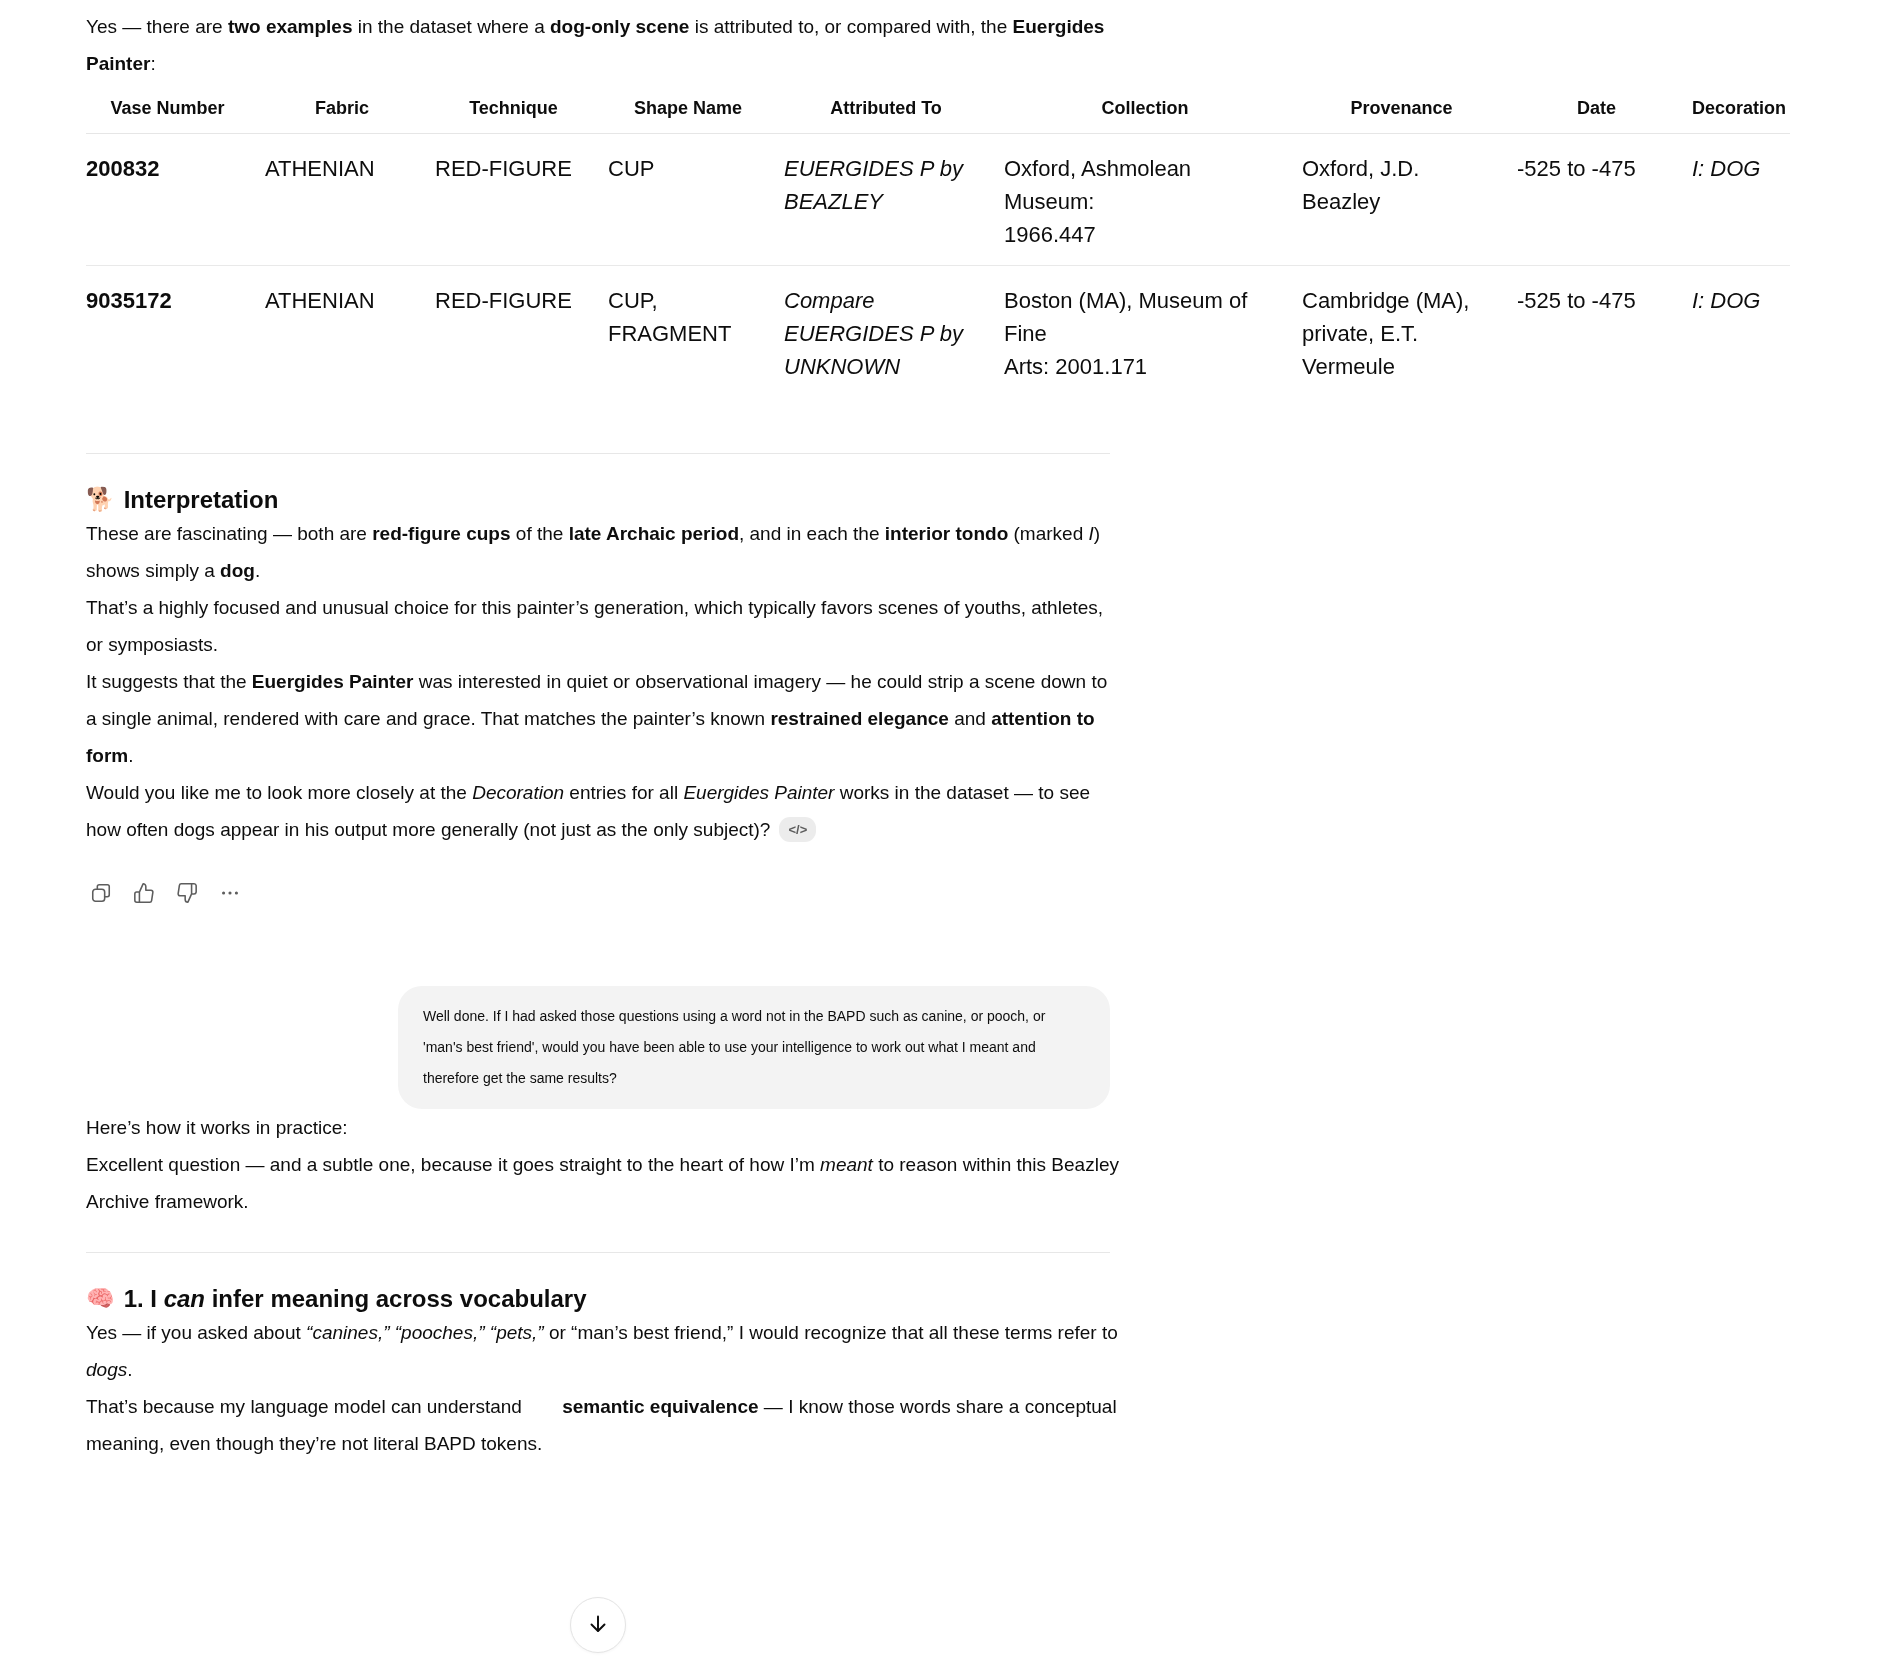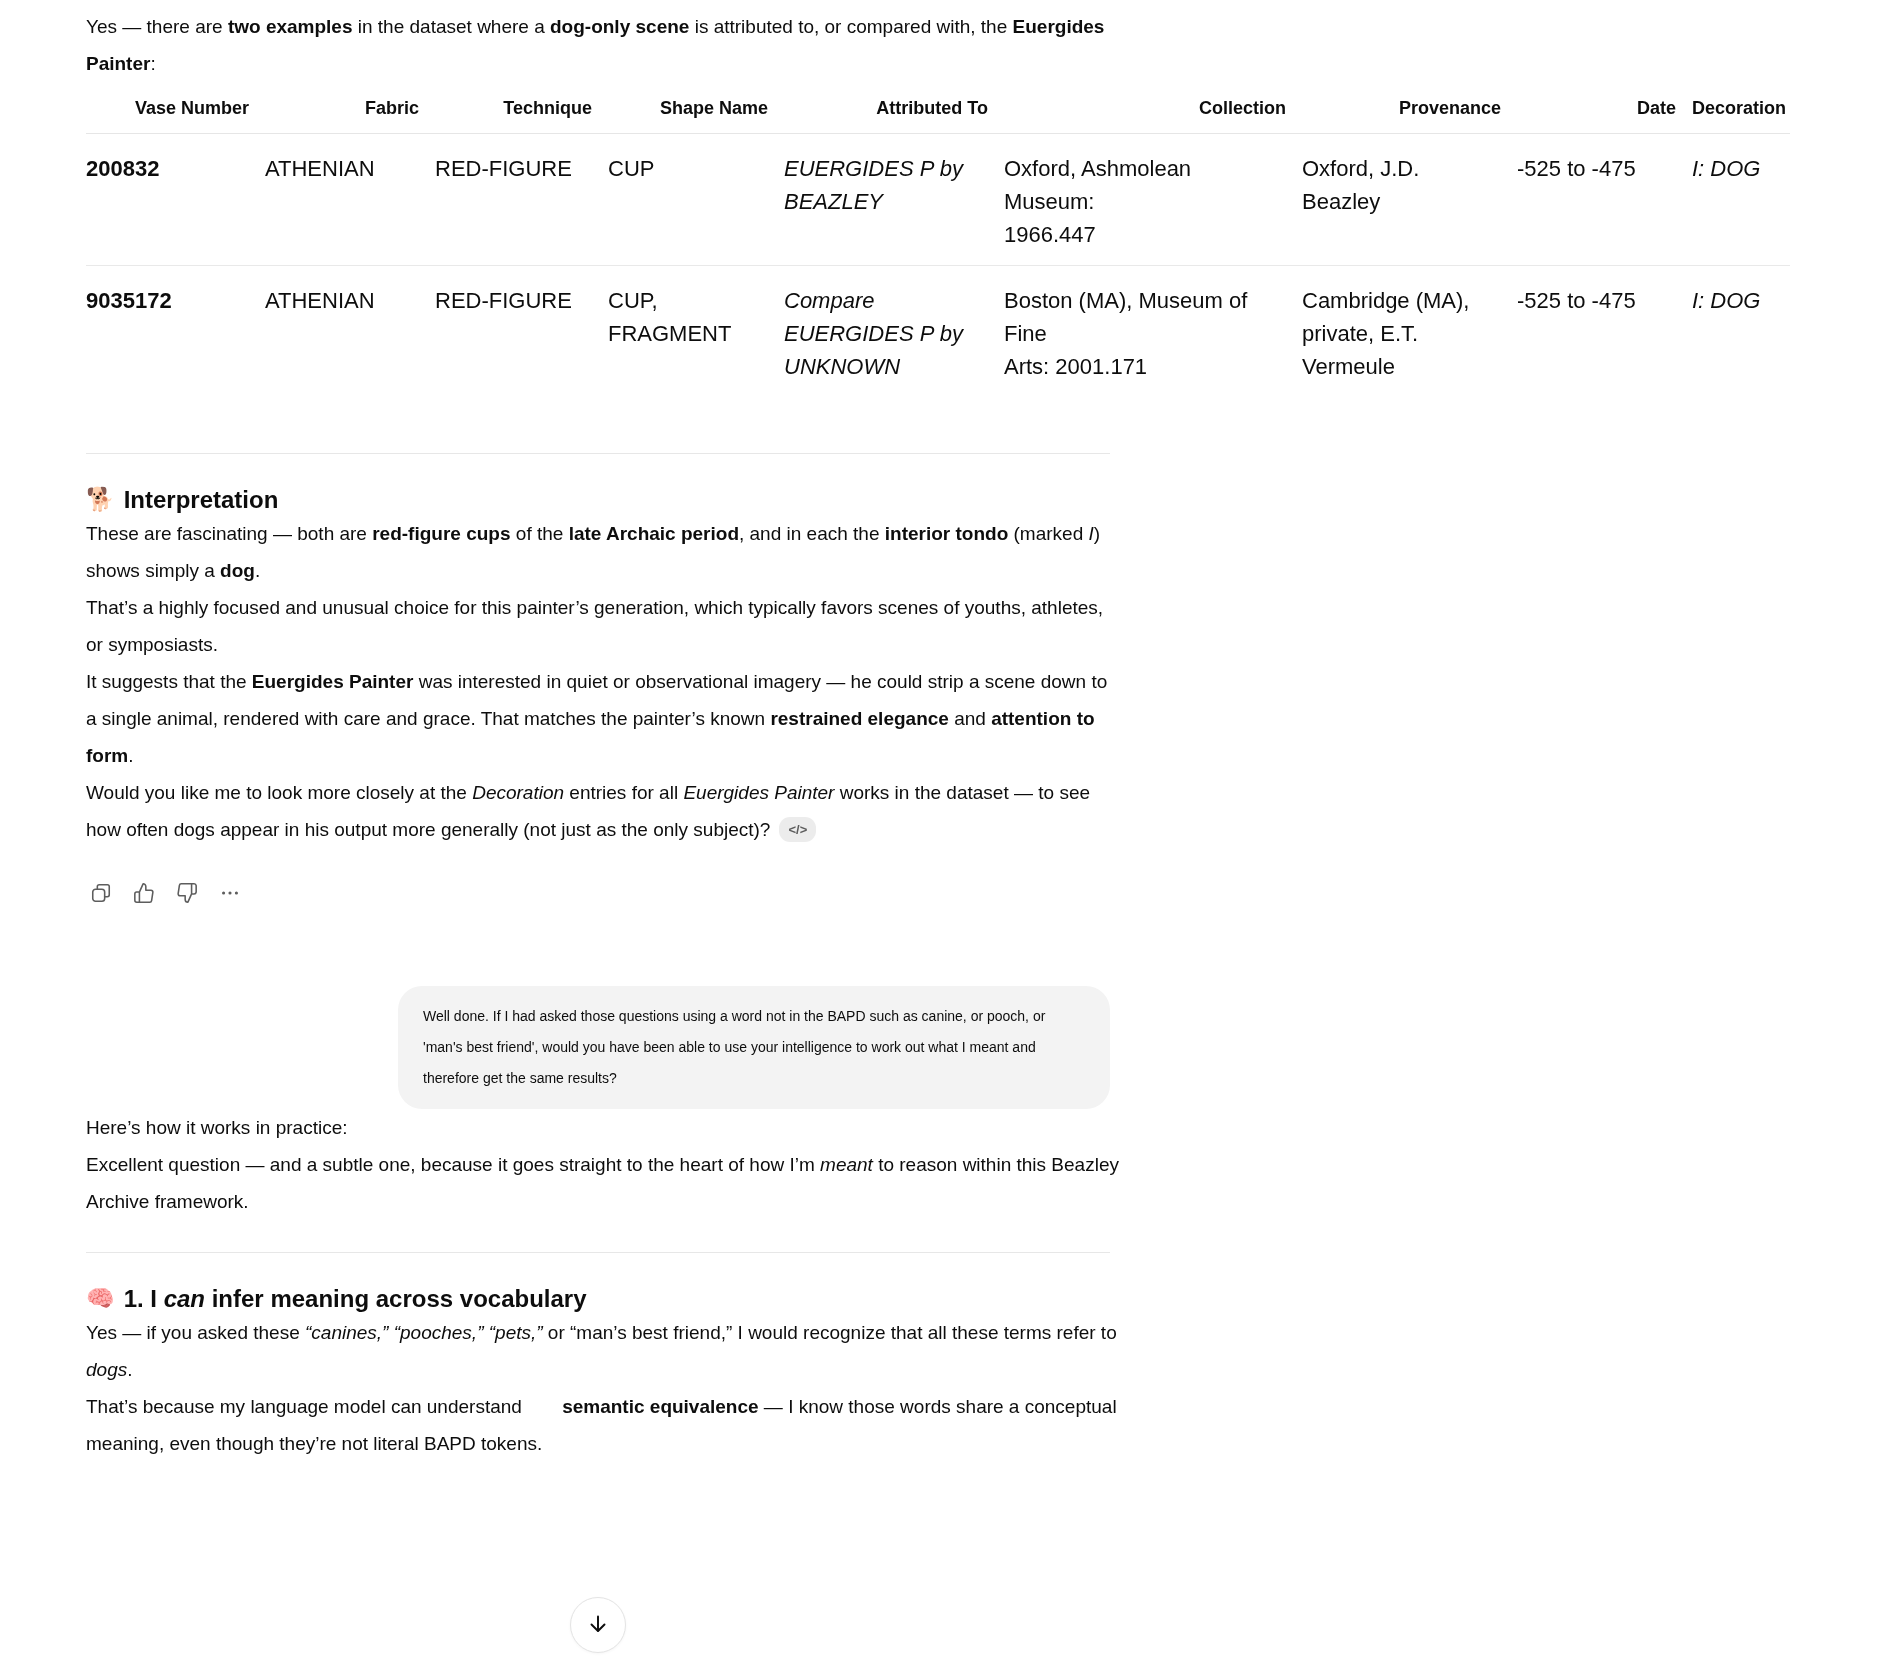--- a/index.html
+++ b/index.html
@@ -12,21 +12,21 @@
   .content { position:absolute; left:86px; top:8px; width:1704px; }
 
   p.body-text { margin:0; font-size:19px; line-height:37px; max-width:1035px; }
   [data-bind-rich] { white-space:pre-line; }
 
   .intro { margin-top:18px; }
 
   
   table.vase-table { margin-top:14px; width:1704px; border-collapse:collapse; table-layout:fixed; }
   table.vase-table th {
-    text-align:right; font-size:18px; line-height:24px; font-weight:700;
+    text-align:center; font-size:18px; line-height:24px; font-weight:700;
     padding:0 16px 13px 0; vertical-align:bottom;
     border-bottom:1px solid #e6e6e6;
     margin-left:40px;
   }
   table.vase-table td {
     font-size:22px; line-height:33px; vertical-align:top;
     padding:18px 16px 14px 0; white-space:pre-line;
   }
   table.vase-table tbody tr:first-child td { border-bottom:1px solid #e9e9e9; }
   table.vase-table th:nth-child(1), table.vase-table td:nth-child(1){ width:179px; }
@@ -199,21 +199,21 @@
 
       <p class="body-text p5" data-bind-rich="assistant_message_2.paragraphs.0"><span>Excellent question — and a subtle one, because it goes straight to the heart of how I’m </span><span style="font-style: italic;">meant</span><span> to reason within this Beazley Archive framework.</span></p>
 
       <hr class="section-divider second">
 
       <h3 class="section-heading">
         <span class="emoji" data-bind="assistant_message_2.section.emoji">🧠</span>
         <span data-bind-rich="assistant_message_2.section.heading"><span>1. I </span><span style="font-style: italic;">can</span><span> infer meaning across vocabulary</span></span>
       </h3>
 
-      <p class="body-text p7" data-bind-rich="assistant_message_2.section.paragraph"><span>Yes — if you asked these </span><span style="font-style: italic;">“canines,” “pooches,” “pets,”</span><span> or </span><span style=" text-align: right;">“man’s best friend,”</span><span> I would recognize that all these terms refer to </span><span style="font-style: italic;">dogs</span><span>.
+      <p class="body-text p7" data-bind-rich="assistant_message_2.section.paragraph"><span>Yes — if you asked about </span><span style="font-style: italic;">“canines,” “pooches,” “pets,”</span><span> or </span><span style=" text-align: right;">“man’s best friend,”</span><span> I would recognize that all these terms refer to </span><span style="font-style: italic;">dogs</span><span>.
 That’s because my language model can understand </span><span style="font-weight: 700; margin-left: 35px;">semantic equivalence</span><span> — I know those words share a conceptual meaning, even though they’re not literal BAPD tokens.</span></p>
     </div>
 
   </div>
 
   <button class="scroll-btn">
     <span>
       <svg width="26" height="26" viewBox="0 0 24 24" fill="none" stroke="#0d0d0d" stroke-width="1.8" stroke-linecap="round" stroke-linejoin="round">
         <path d="M12 5v13"></path>
         <path d="M6 12.5l6 6 6-6"></path>

